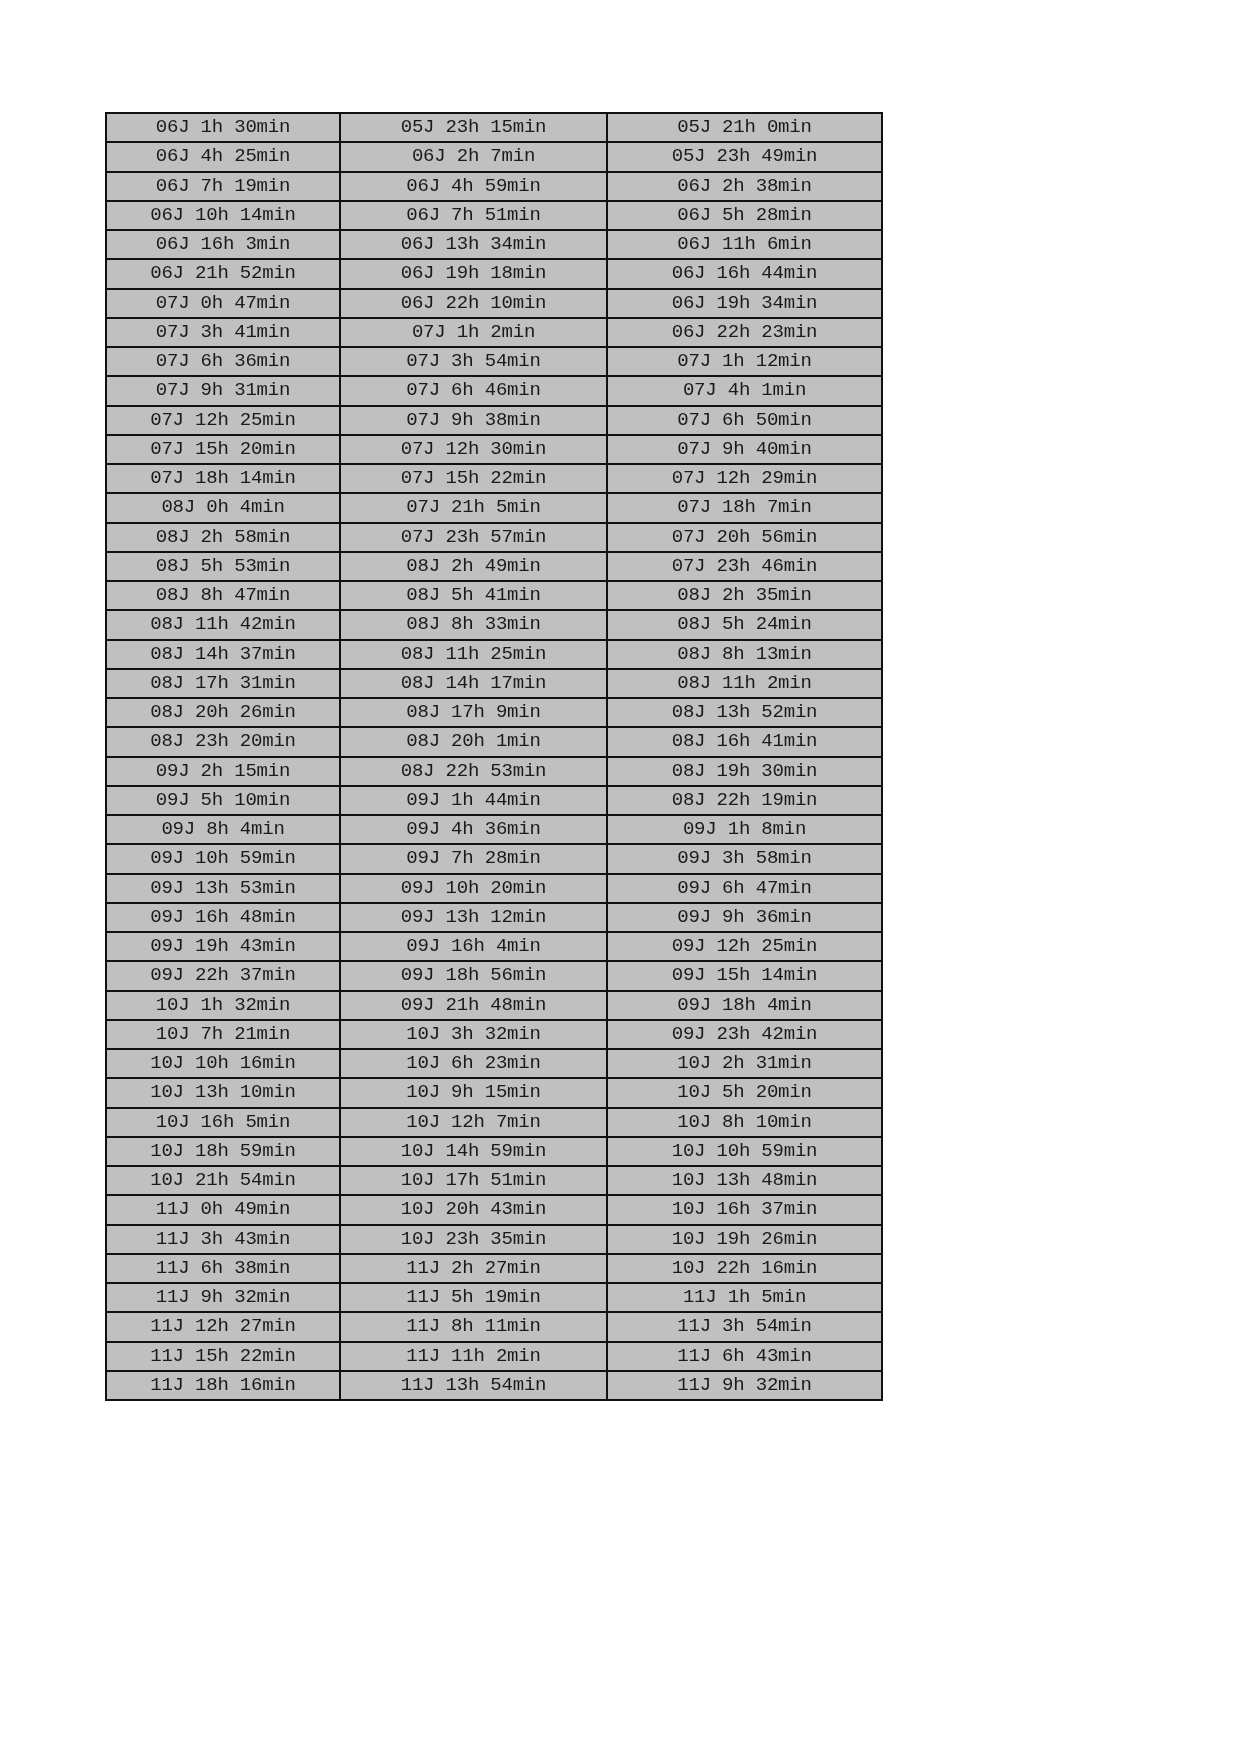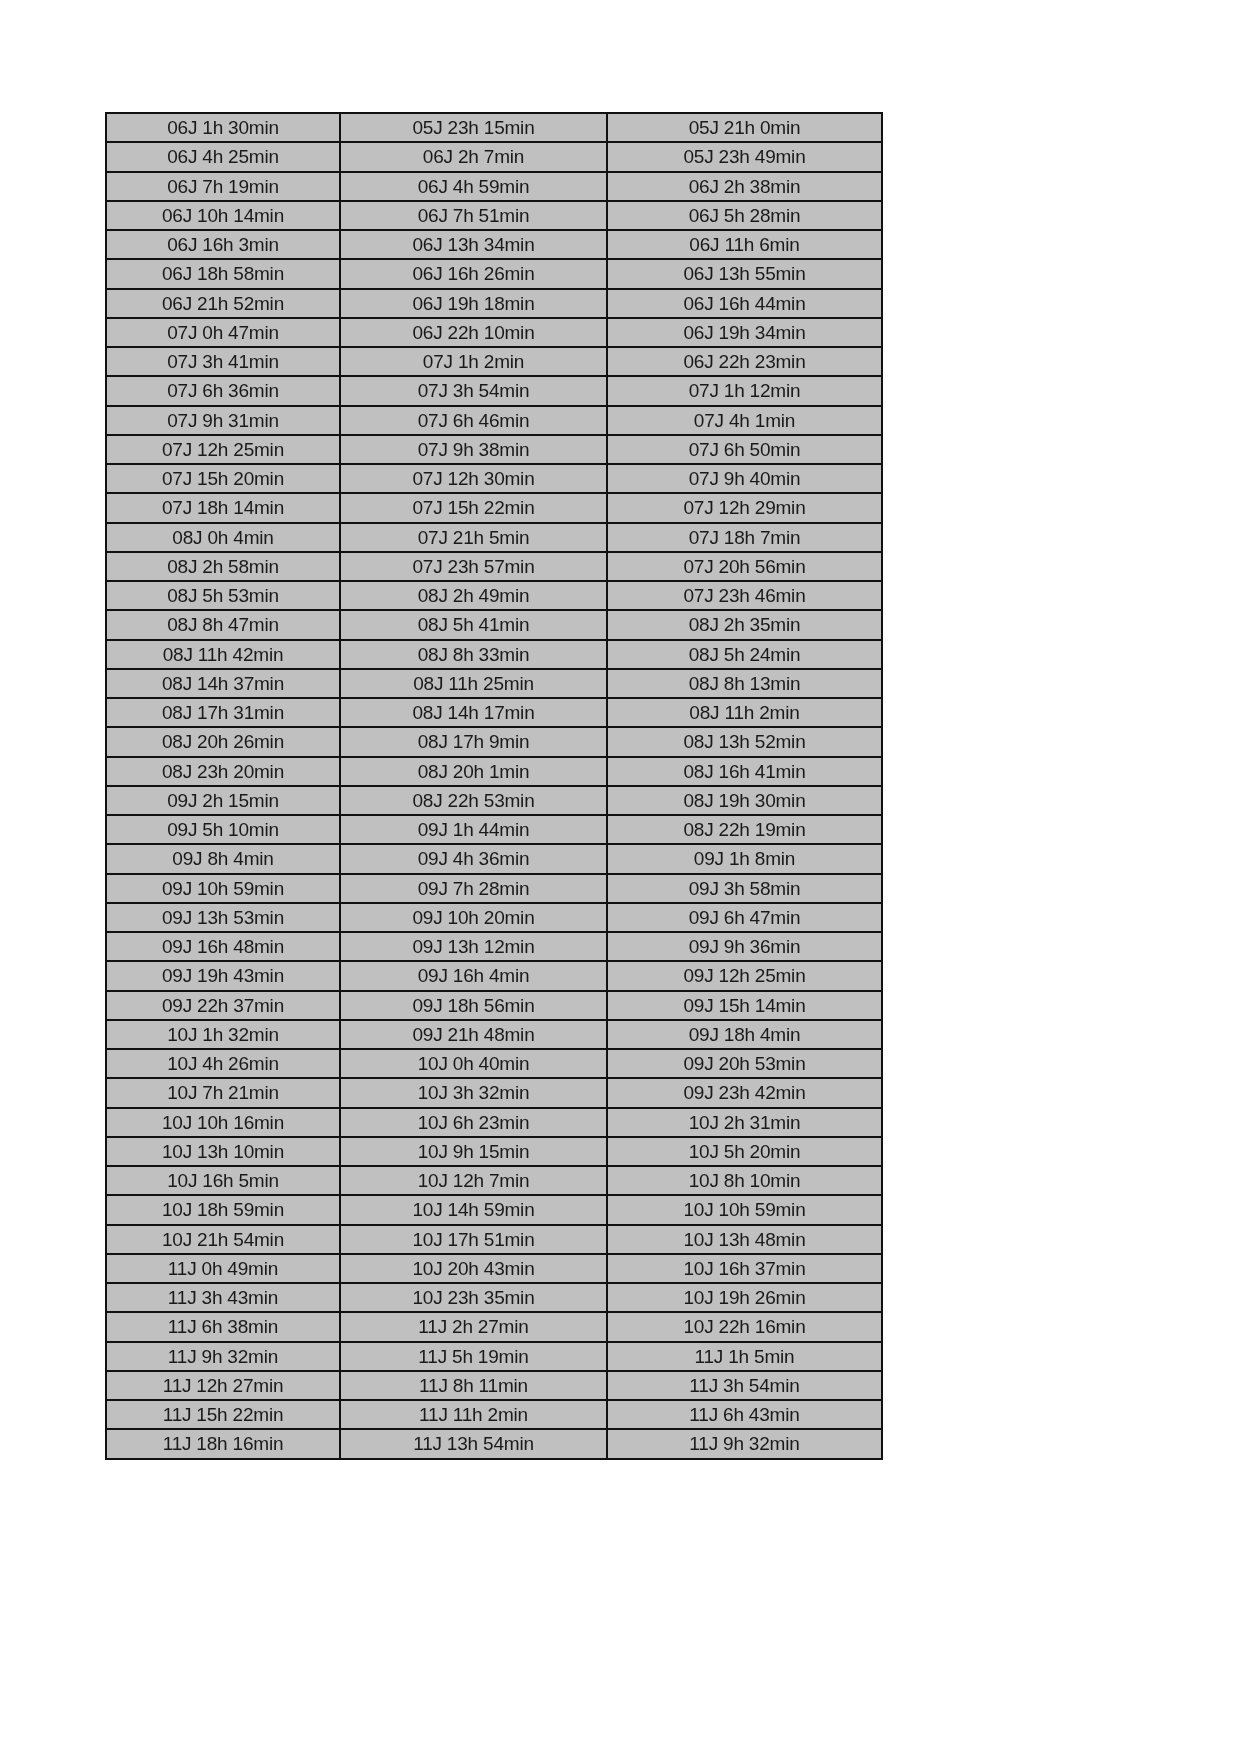--- a/index.html
+++ b/index.html
@@ -11,20 +11,21 @@
       width: 1241px;
       height: 1754px;
       position: relative;
       overflow: hidden;
       font-family: "Liberation Sans", sans-serif;
     }
     .sheet {
       position: absolute;
       left: 105px;
       top: 112px;
+      font-family: Liberation Mono, monospace;
     }
     table.times {
       border-collapse: collapse;
       table-layout: fixed;
       width: 776px;
     }
     table.times td {
       background: #c0c0c0;
       border: 2px solid #111111;
       height: 27.25px;
@@ -71,25 +72,20 @@
           <td>06J 10h 14min</td>
           <td>06J 7h 51min</td>
           <td>06J 5h 28min</td>
         </tr>
         <tr>
           <td>06J 16h 3min</td>
           <td>06J 13h 34min</td>
           <td>06J 11h 6min</td>
         </tr>
         <tr>
-          <td>06J 18h 58min</td>
-          <td>06J 16h 26min</td>
-          <td>06J 13h 55min</td>
-        </tr>
-        <tr>
           <td>06J 21h 52min</td>
           <td>06J 19h 18min</td>
           <td>06J 16h 44min</td>
         </tr>
         <tr>
           <td>07J 0h 47min</td>
           <td>06J 22h 10min</td>
           <td>06J 19h 34min</td>
         </tr>
         <tr>
@@ -204,25 +200,20 @@
         </tr>
         <tr>
           <td>09J 22h 37min</td>
           <td>09J 18h 56min</td>
           <td>09J 15h 14min</td>
         </tr>
         <tr>
           <td>10J 1h 32min</td>
           <td>09J 21h 48min</td>
           <td>09J 18h 4min</td>
-        </tr>
-        <tr>
-          <td>10J 4h 26min</td>
-          <td>10J 0h 40min</td>
-          <td>09J 20h 53min</td>
         </tr>
         <tr>
           <td>10J 7h 21min</td>
           <td>10J 3h 32min</td>
           <td>09J 23h 42min</td>
         </tr>
         <tr>
           <td>10J 10h 16min</td>
           <td>10J 6h 23min</td>
           <td>10J 2h 31min</td>

